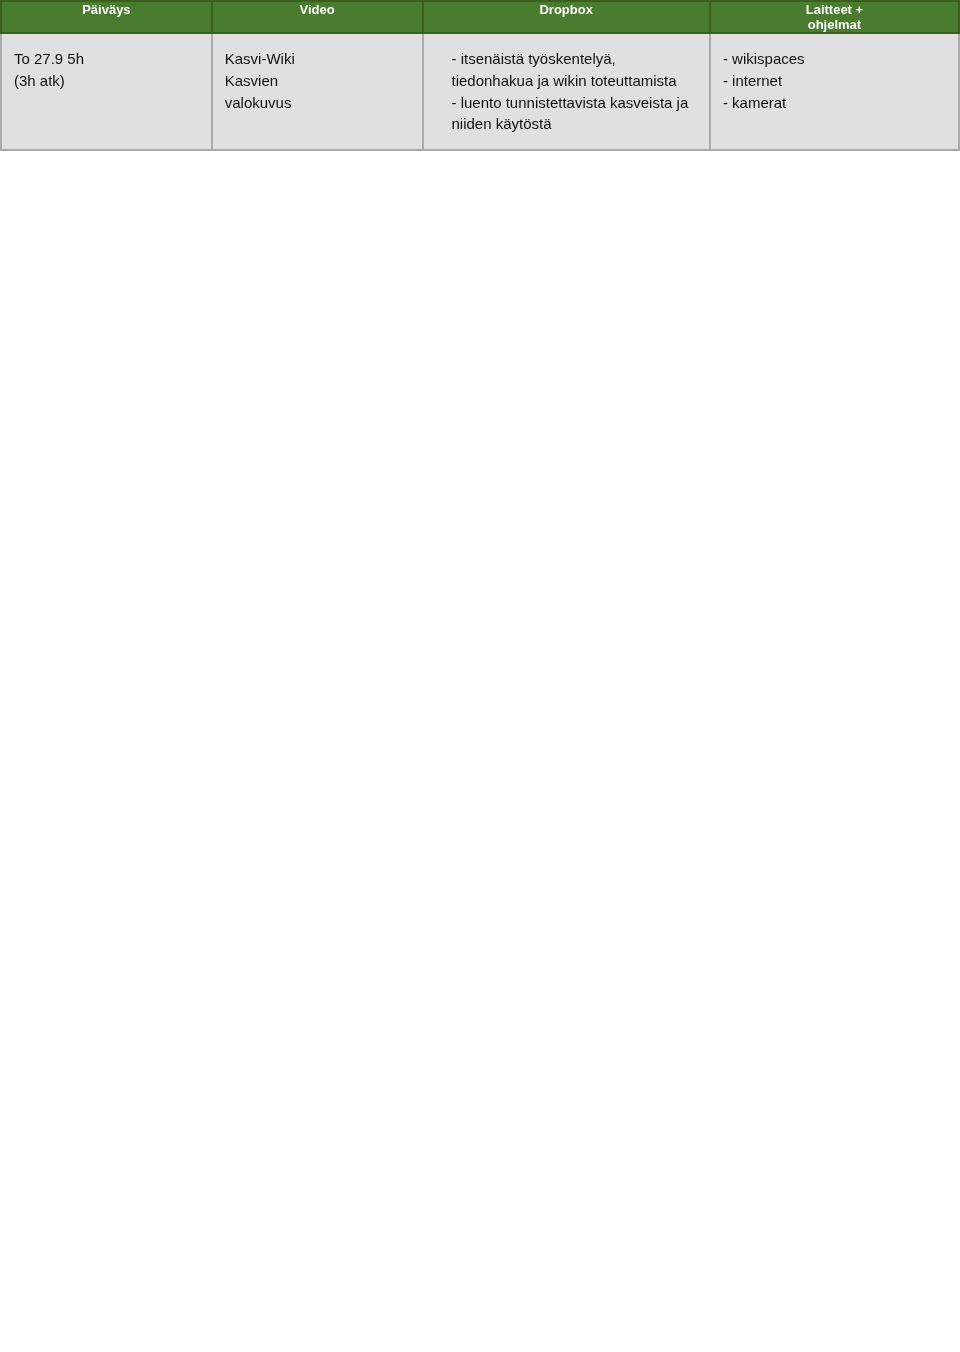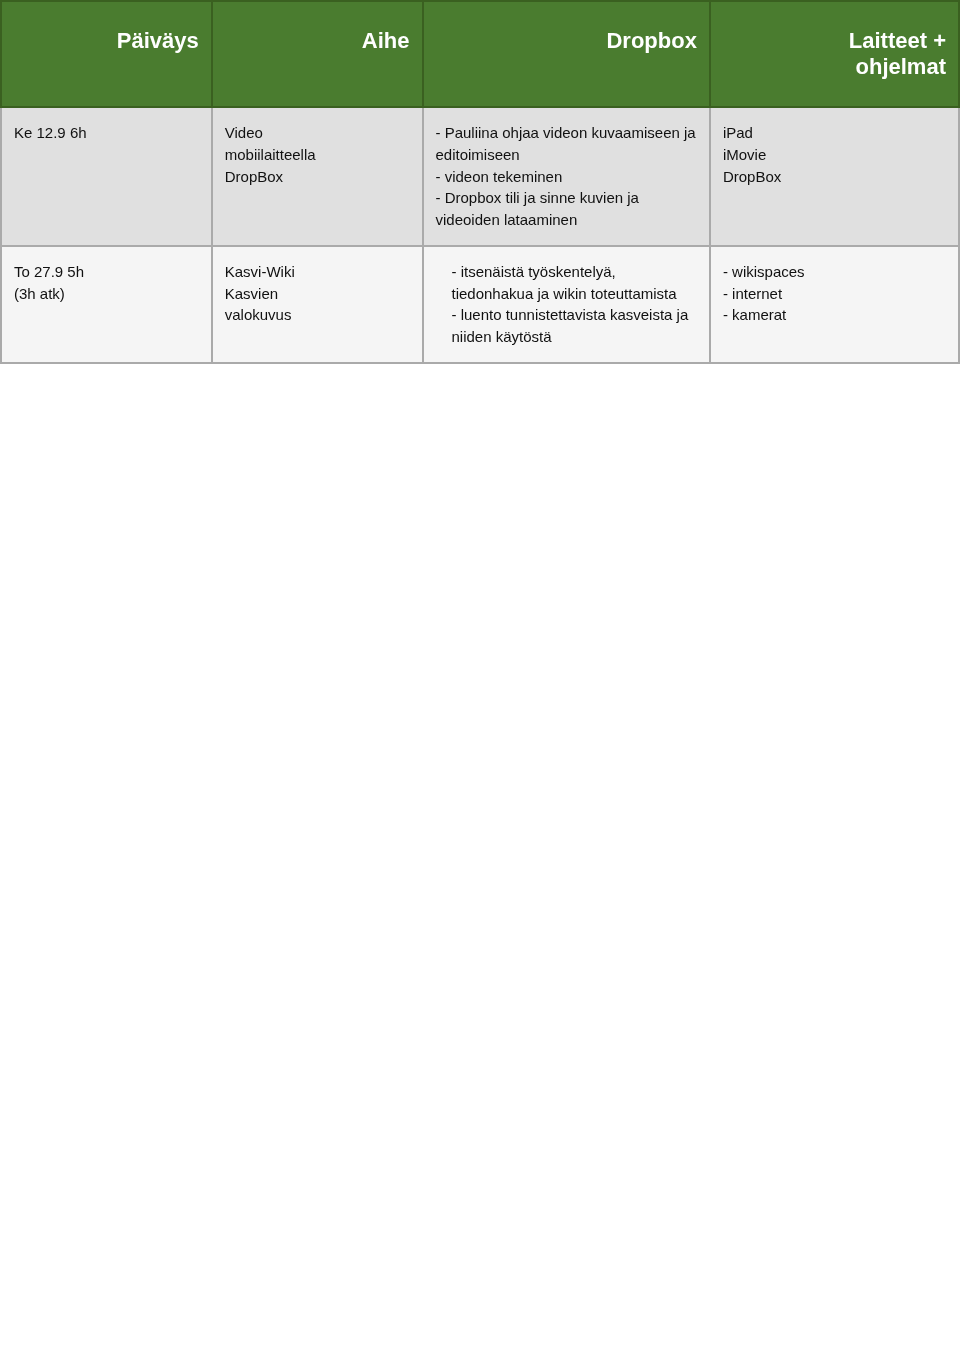--- a/index.html
+++ b/index.html
@@ -23,25 +23,24 @@
 
     col.col1 { width: 22%; }
     col.col2 { width: 22%; }
     col.col3 { width: 30%; }
     col.col4 { width: 26%; }
 
     thead tr th {
       background-color: #4a7c2f;
       color: #fff;
       font-weight: bold;
-      font-size: 22px;
-      padding: 26px 12px;
+      font-size: 13px;
+      padding: 0 12px;
       border: 2px solid #3a6020;
       vertical-align: top;
-      text-align: right;
     }
 
     tbody tr td {
       padding: 14px 12px;
       border: 2px solid #aaa;
       vertical-align: top;
       color: #111;
       font-size: 15px;
       line-height: 1.45;
     }
@@ -60,39 +59,27 @@
 <table>
   <colgroup>
     <col class="col1">
     <col class="col2">
     <col class="col3">
     <col class="col4">
   </colgroup>
   <thead>
     <tr>
       <th>Päiväys</th>
-      <th>Aihe</th>
+      <th>Video</th>
       <th>Dropbox</th>
       <th style="white-space: pre-line;">Laitteet +
 ohjelmat</th>
     </tr>
   </thead>
   <tbody id="table-body">
-  <tr>
-        <td style="white-space: pre-line;">Ke 12.9 6h</td>
-        <td style="white-space: pre-line;">Video
-mobiilaitteella
-DropBox</td>
-        <td style="white-space: pre-line;">- Pauliina ohjaa videon kuvaamiseen ja editoimiseen
-- videon tekeminen
-- Dropbox tili ja sinne kuvien ja videoiden lataaminen</td>
-        <td style="white-space: pre-line;">iPad
-iMovie
-DropBox</td>
-      </tr>
       <tr>
         <td style="white-space: pre-line;">To 27.9 5h
 (3h atk)</td>
         <td style="white-space: pre-line;">Kasvi-Wiki
 Kasvien
 valokuvus</td>
         <td style="white-space: pre-line; padding-left: 28px;">- itsenäistä työskentelyä, tiedonhakua ja wikin toteuttamista
 - luento tunnistettavista kasveista ja niiden käytöstä</td>
         <td style="white-space: pre-line;">- wikispaces
 - internet

